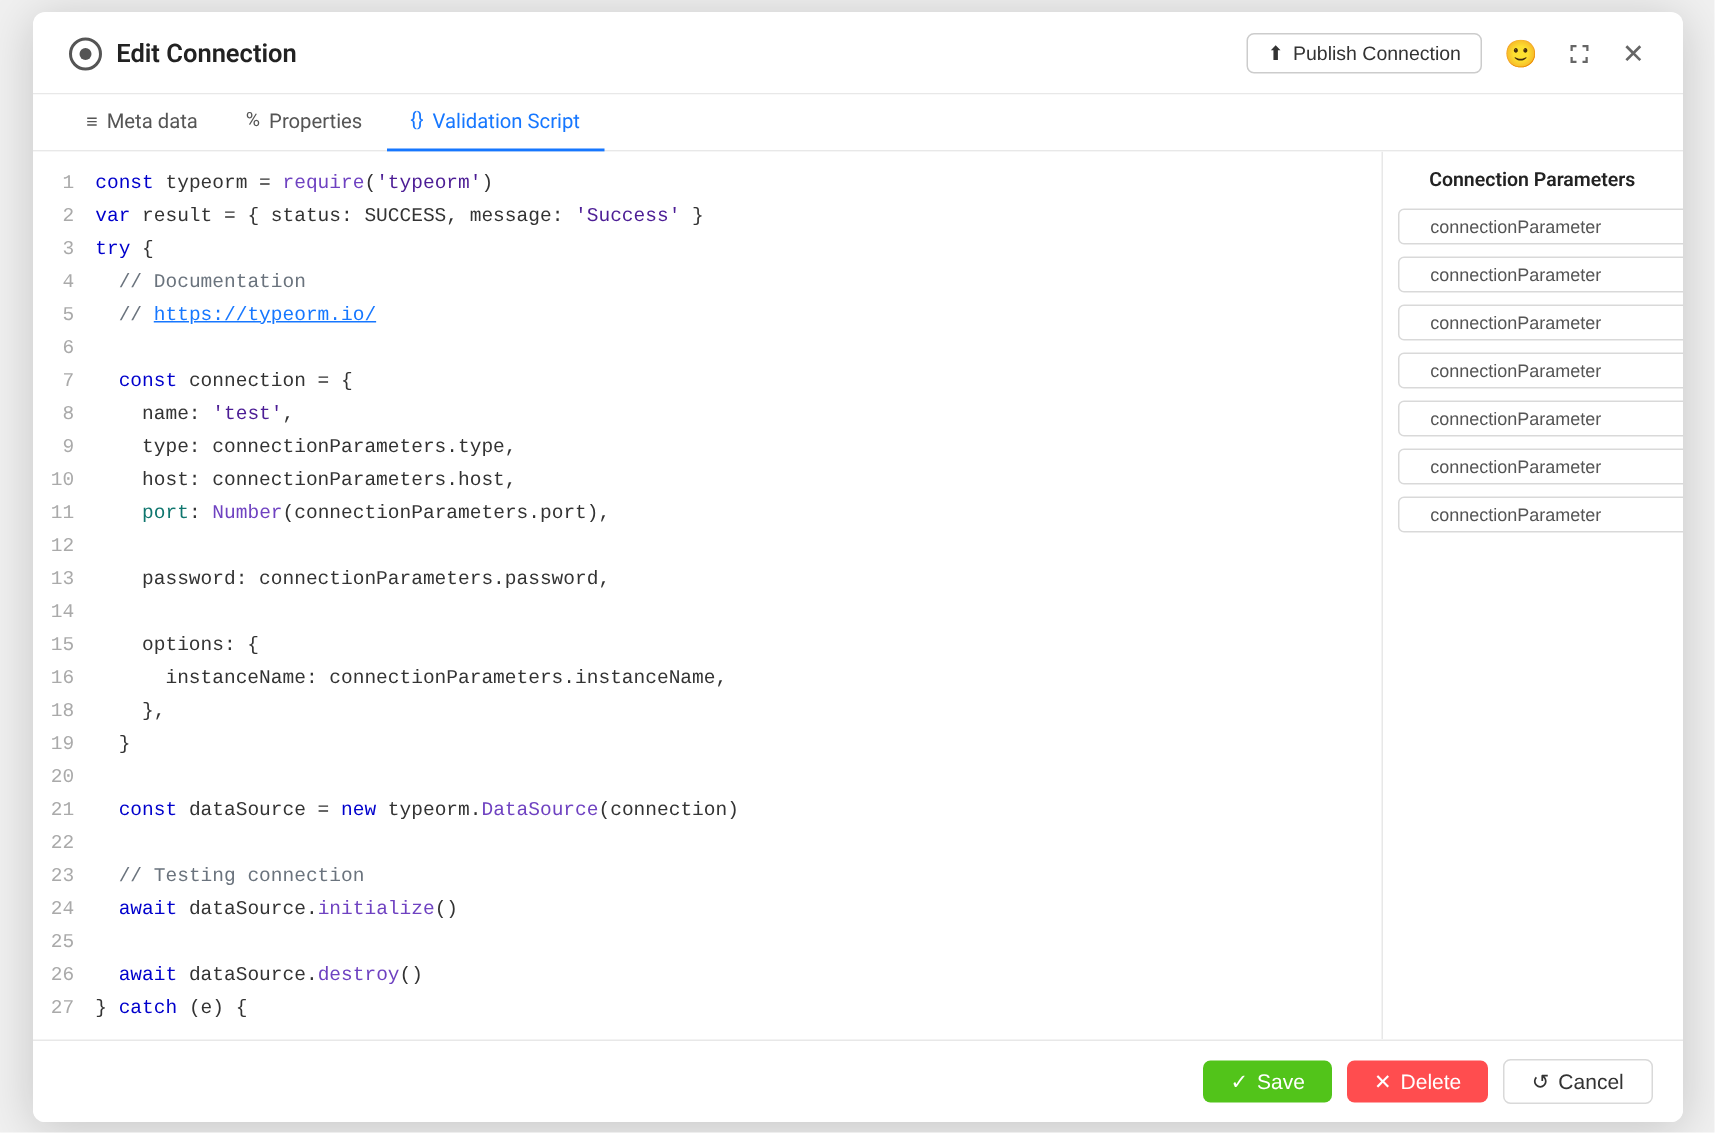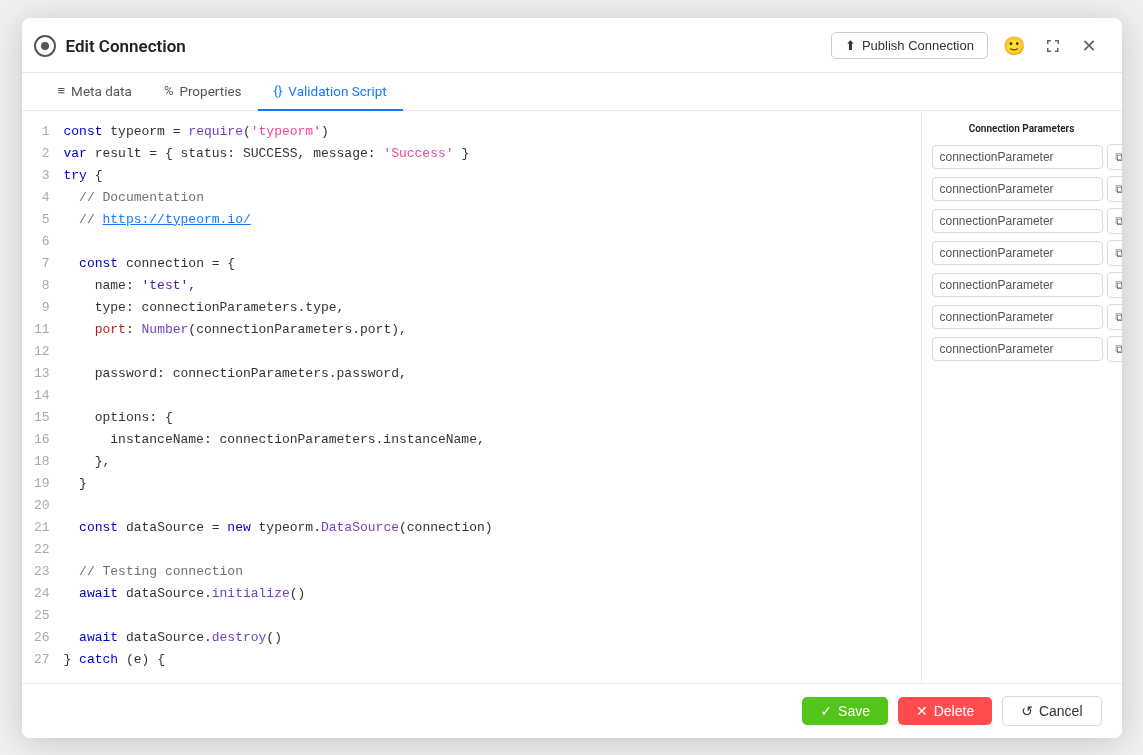--- a/index.html
+++ b/index.html
@@ -18,21 +18,21 @@
       width: 1100px;
       min-height: 720px;
       display: flex;
       flex-direction: column;
       overflow: hidden;
     }
     .modal-header {
       display: flex;
       align-items: center;
       justify-content: space-between;
-      padding: 14px 20px 12px 12px;
+      padding: 14px 20px 12px 24px;
       border-bottom: 1px solid #e8e8e8;
     }
     .modal-title-area {
       display: flex;
       align-items: center;
       gap: 10px;
     }
     .record-icon {
       width: 22px;
       height: 22px;
@@ -134,50 +134,50 @@
       flex-shrink: 0;
     }
     .line-content {
       font-size: 13px;
       font-family: 'Courier New', monospace;
       color: #333;
       white-space: pre;
     }
     
     .kw { color: #0000cc; }
-    .str { color: #ec4899; text-align: center; }
+    .str { color: #4c1d95; text-align: center; }
     .str-green { color: #4c1d95; margin-top: 40px; }
     .cmt { color: #6a737d; }
     .link { color: #1677ff; text-decoration: underline; }
     .fn { color: #6f42c1; margin-top: 28px; }
-    .prop { color: #b91c1c; }
+    .prop { color: #0f766e; }
     .sidebar-panel {
       width: 200px;
       background: #fff;
       padding: 12px 10px;
       flex-shrink: 0;
     }
     .sidebar-title {
-      font-size: 10px;
+      font-size: 13px;
       font-weight: 600;
       color: #222;
       margin-bottom: 10px;
       text-align: center;
     }
     .param-row {
       display: flex;
       align-items: center;
       gap: 4px;
       margin-bottom: 6px;
     }
     .param-input {
       flex: 1;
       border: 1px solid #d9d9d9;
       border-radius: 4px;
-      padding: 4px 7px;
+      padding: 4px 21px;
       font-size: 12px;
       color: #555;
       background: #fff;
       overflow: hidden;
       text-overflow: ellipsis;
       white-space: nowrap;
     }
     .copy-btn {
       border: 1px solid #d9d9d9;
       background: #fff;
@@ -302,20 +302,24 @@
       <div class="code-line">
         <span class="line-number">8</span>
         <span class="line-content">    name: <span class="str-green">'test'</span>,</span>
       </div>
 
       <div class="code-line">
         <span class="line-number">9</span>
         <span class="line-content">    type: connectionParameters.type,</span>
       </div>
 
+      <div class="code-line">
+        <span class="line-number">10</span>
+        <span class="line-content">    host: connectionParameters.host,</span>
+      </div>
 
       <div class="code-line">
         <span class="line-number">11</span>
         <span class="line-content">    <span class="prop">port</span>: <span class="fn">Number</span>(connectionParameters.port),</span>
       </div>
 
       <div class="code-line">
         <span class="line-number">12</span>
       </div>
 

